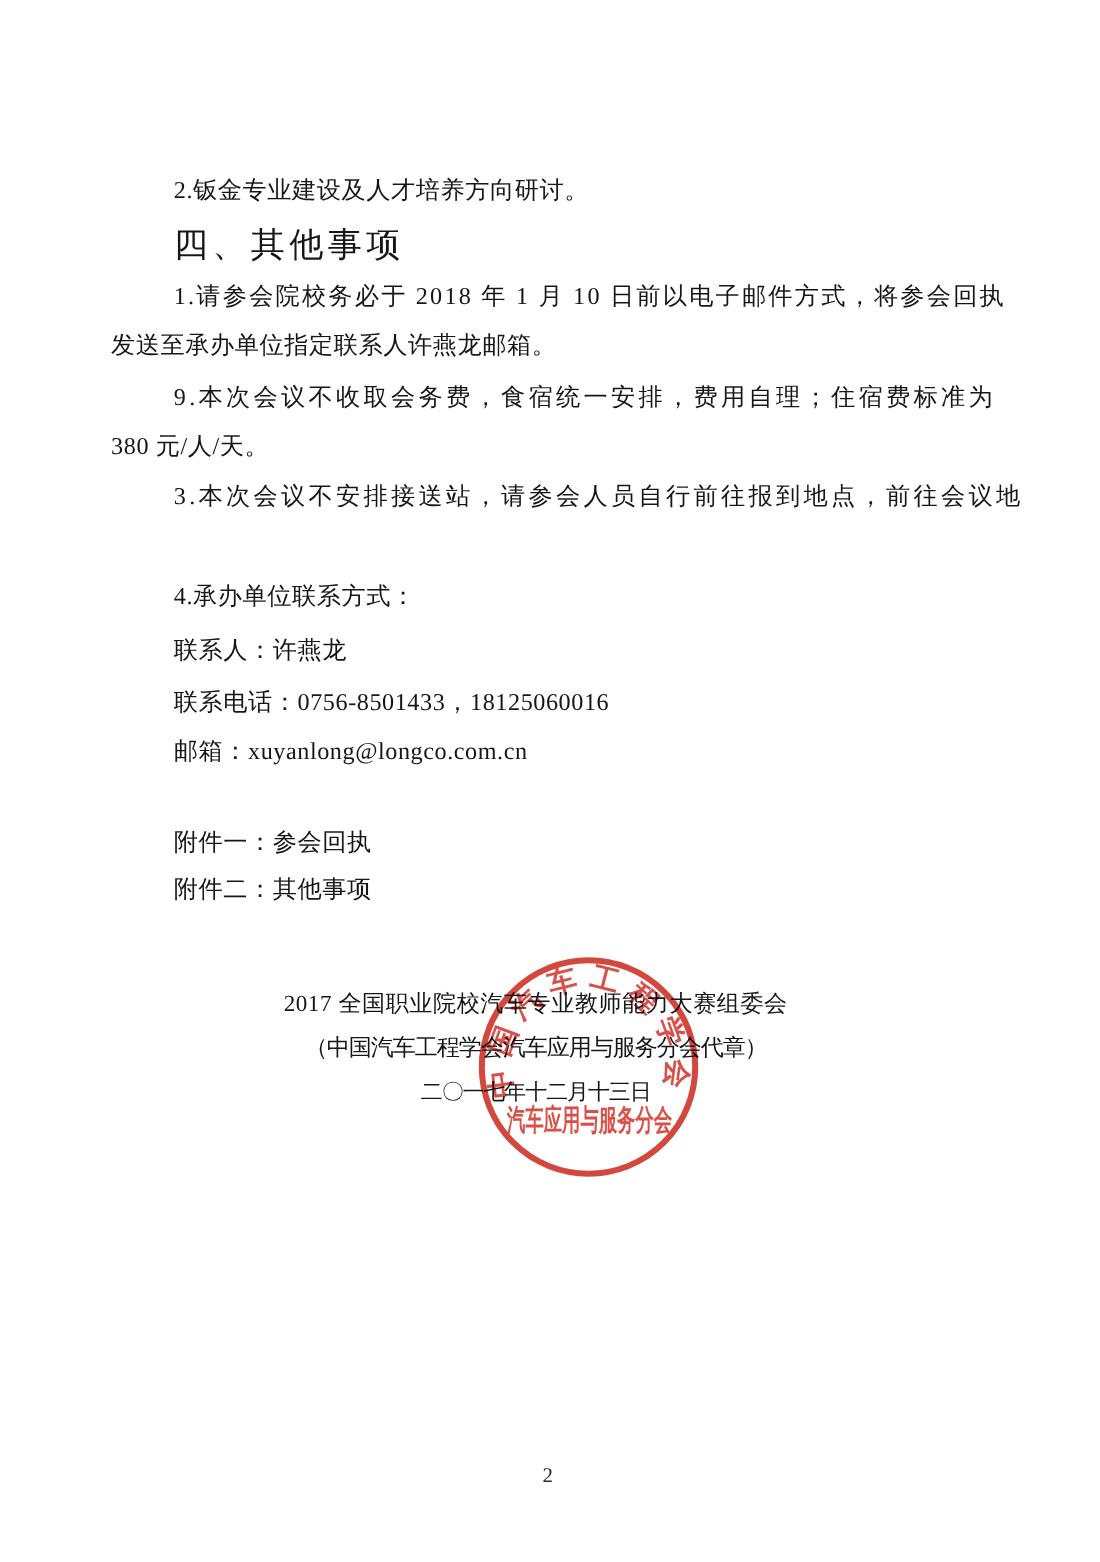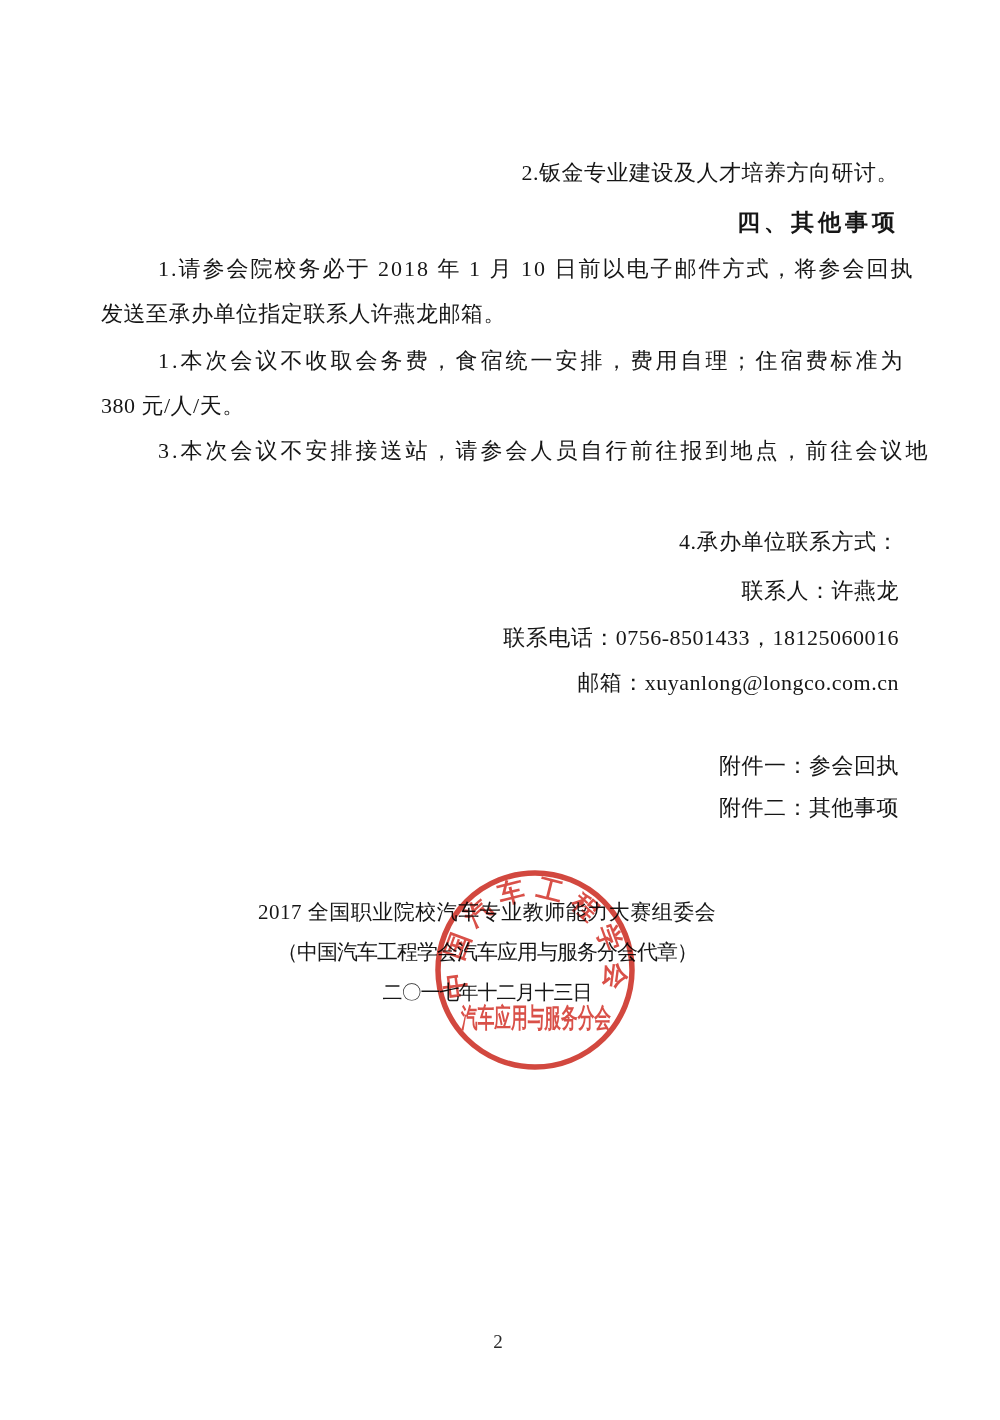--- a/index.html
+++ b/index.html
@@ -15,22 +15,22 @@
   }
   .line {
     position: absolute;
     left: 101px;
     width: 798px;
     font-size: 22px;
     line-height: 30px;
     white-space: nowrap;
     letter-spacing: 0.5px;
   }
-  .indent { padding-left: 57px; box-sizing: border-box; text-align: right; }
-  .heading { font-weight: bold; font-size: 23px; letter-spacing: 4px; }
+  .indent { padding-left: 57px; box-sizing: border-box; }
+  .heading { font-weight: normal; font-size: 31px; letter-spacing: 4px; }
   .just2 { letter-spacing: 2px; }
   .just3 { letter-spacing: 3px; }
   .centered {
     position: absolute;
     left: 0;
     width: 1000px;
     text-align: center;
     transform: translateX(-13px);
     white-space: nowrap;
   }
@@ -80,21 +80,21 @@
 <div class="page">
 
   <div class="line indent" style="top:158px">2.钣金专业建设及人才培养方向研讨。</div>
 
   <div class="line indent heading" style="top:208px">四、其他事项</div>
 
   <div class="line indent just2" style="top:254px">1.请参会院校务必于 2018 年 1 月 10 日前以电子邮件方式，将参会回执</div>
 
   <div class="line" style="top:299px">发送至承办单位指定联系人许燕龙邮箱。</div>
 
-  <div class="line indent just3" style="top:346px">1.本次会议不收取会务费，食宿统一安排，费用自理；住宿费标准为</div>
+  <div class="line indent just3" style="top:346px">9.本次会议不收取会务费，食宿统一安排，费用自理；住宿费标准为</div>
 
   <div class="line" style="top:391px">380 元/人/天。</div>
 
   <div class="line indent just3" style="top:436px">3.本次会议不安排接送站，请参会人员自行前往报到地点，前往会议地</div>
 
 
   <div class="line indent" style="top:527px">4.承办单位联系方式：</div>
 
   <div class="line indent" style="top:576px">联系人：许燕龙</div>
 

